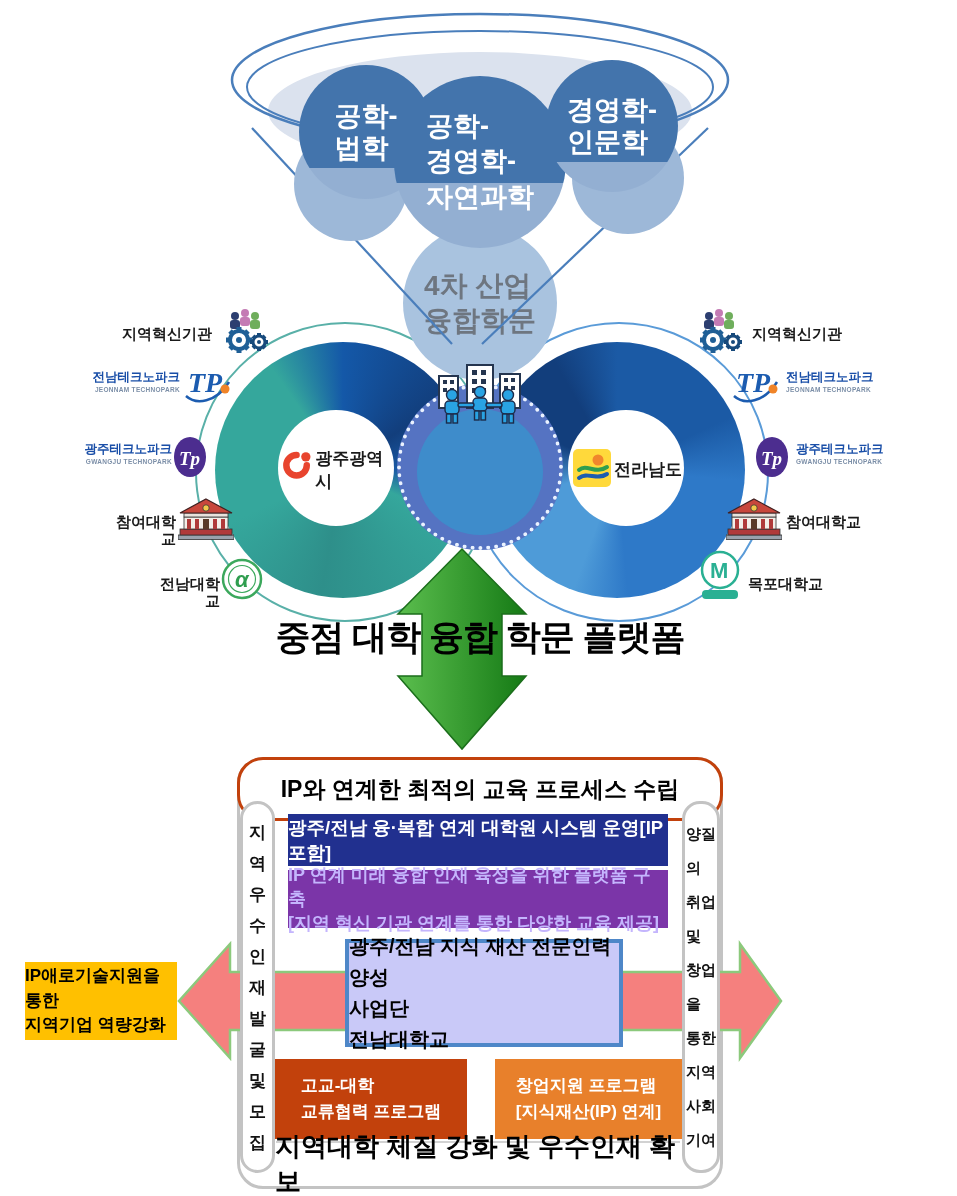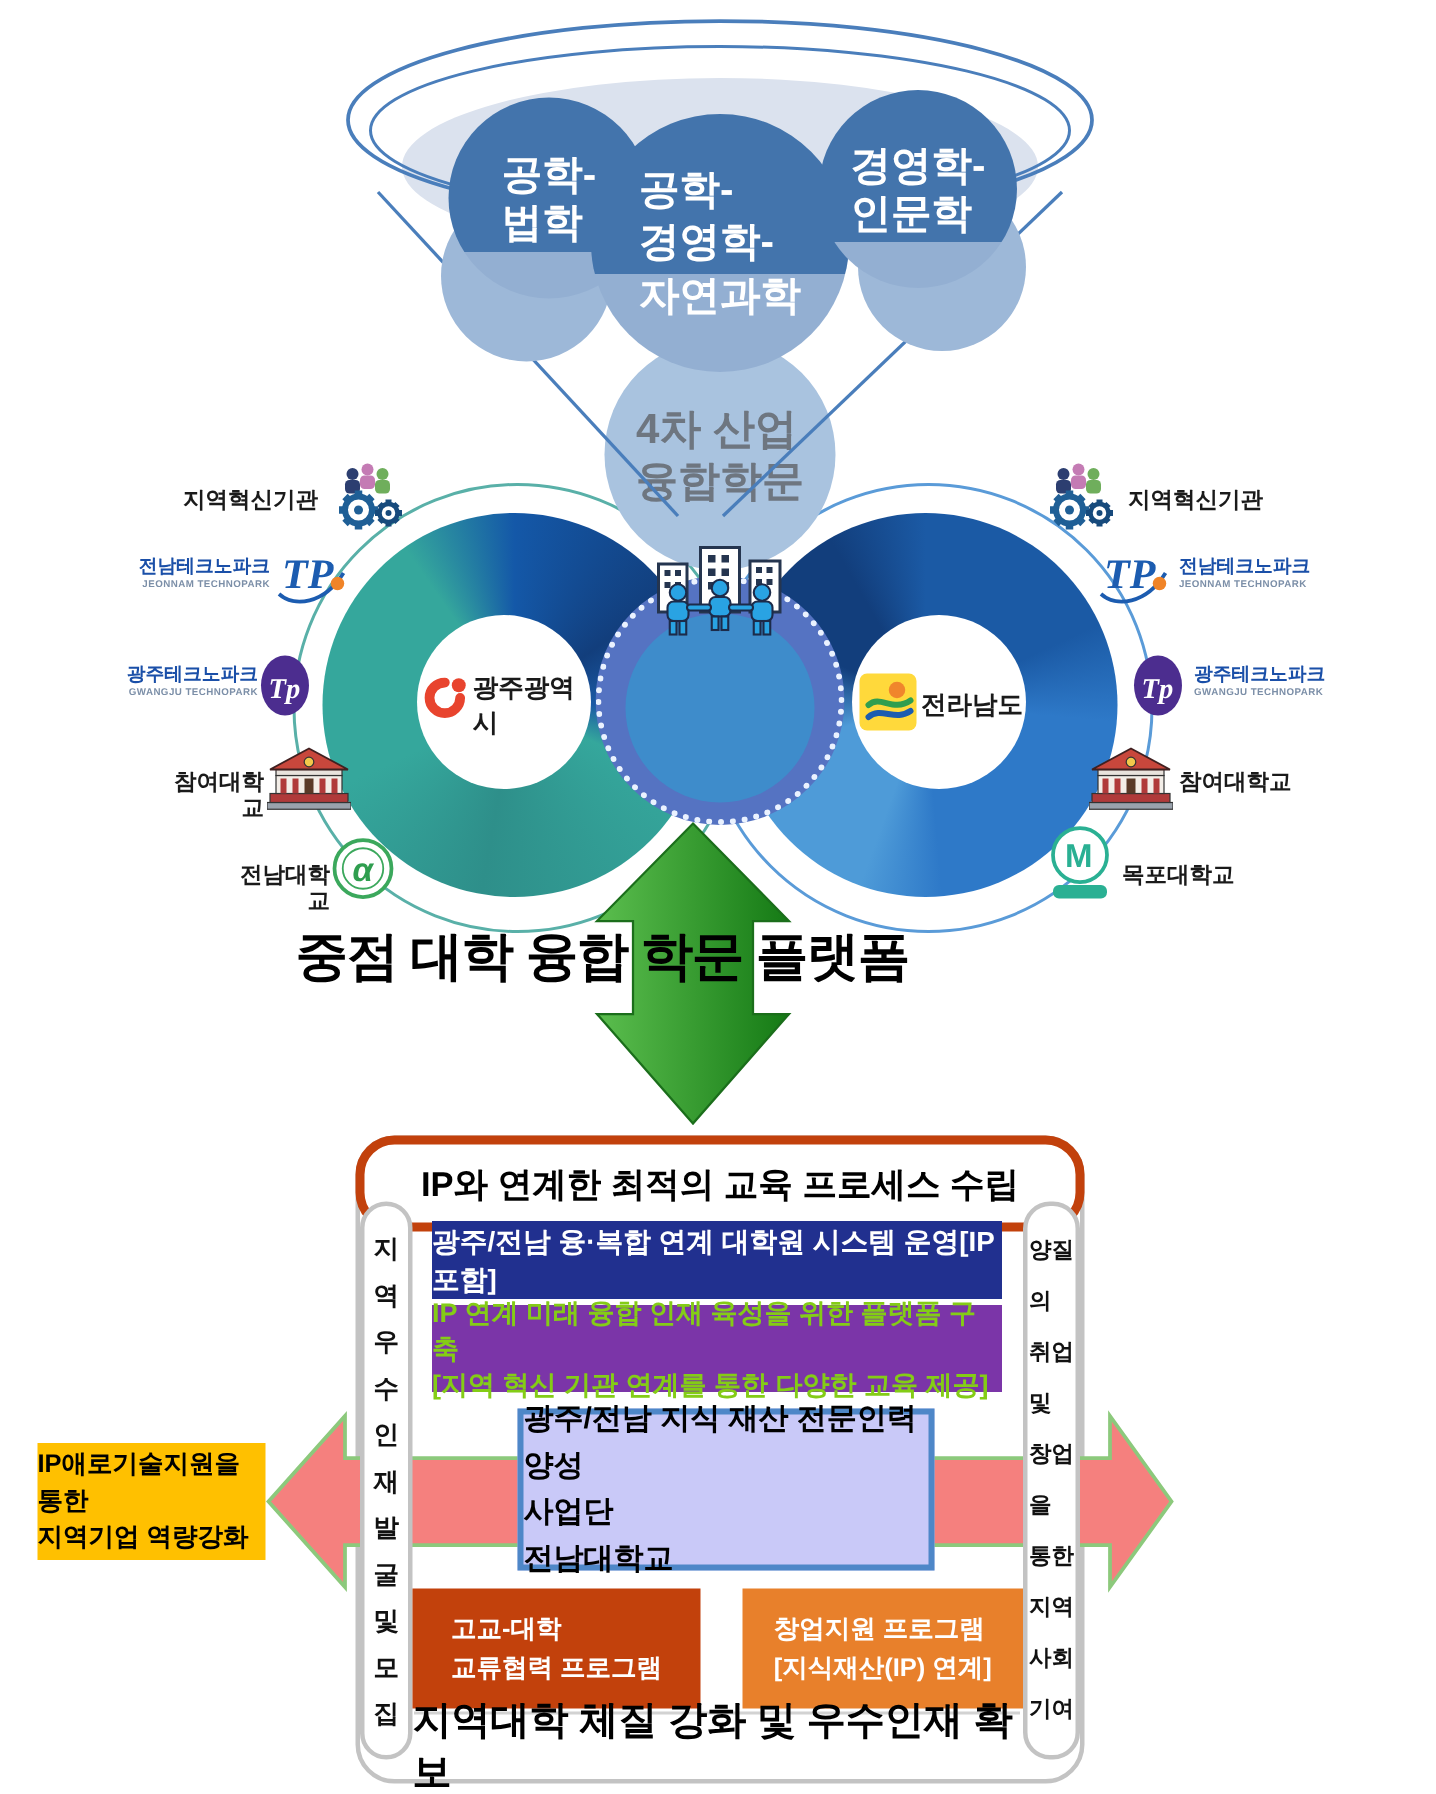--- a/index.html
+++ b/index.html
@@ -259,24 +259,24 @@
   <svg class="abs" style="left:0;top:0;" width="957" height="760">
     <defs>
       <linearGradient id="ggrad" x1="0" y1="0" x2="1" y2="0">
         <stop offset="0" stop-color="#5BBE4E"></stop>
           <stop offset="1" stop-color="#157A15"></stop>
       </linearGradient>
     </defs>
     <polygon points="462,549 526,614 502,614 502,676 526,676 462,749 398,676 422,676 422,614 398,614" fill="url(#ggrad)" stroke="#1B6E1B" stroke-width="1.5"></polygon>
   </svg>
 
-  <div class="abs heading" style="left:197px;top:614px;width:566px;font-size:35px;letter-spacing:-1px;">중점 대학 융합 학문 플랫폼</div>
+  <div class="abs heading" style="left:197px;top:614px;width:566px;text-align:center;font-size:35px;letter-spacing:-1px;">중점 대학 융합 학문 플랫폼</div>
 
   <div class="abs" style="left:237px;top:757px;width:486px;height:432px;border:3px solid #C3C3C3;border-radius:26px;background:#fff;box-sizing:border-box;"></div>
-  <div class="abs pbox" style="left:237px;top:757px;width:486px;height:64px;border:6px solid #c2410c;border-radius:26px;background:#fff;box-sizing:border-box;
+  <div class="abs pbox" style="left:237px;top:757px;width:486px;height:64px;border:3px solid #c2410c;border-radius:26px;background:#fff;box-sizing:border-box;
               font-size:23px;color:#000;">
       <span>IP와 연계한 최적의 교육 프로세스 수립</span>
     </div>
 
   <svg class="abs" style="left:0;top:920px;" width="957" height="160">
     <g fill="#F5807E" stroke="#8CC97C" stroke-width="2.5">
       <polygon points="347,52 230,52 230,24 179,81 230,138 230,110 347,110"></polygon>
       <polygon points="618,52 740,52 740,24 781,81 740,138 740,110 618,110"></polygon>
     </g>
   </svg>
@@ -303,21 +303,21 @@
 을
 통한
 지역
 사회
 기여</span></div>
 
   <div class="abs pbox" style="left:288px;top:814px;width:380px;height:52px;background:#21308F;color:#fff;font-size:18.5px;">
       <span>광주/전남 융·복합 연계 대학원 시스템 운영[IP 포함]</span>
     </div>
 
-  <div class="abs pbox ml" style="left:288px;top:870px;width:380px;height:58px;background:#7B35A8;color:#84cc16;font-size:18px;line-height:1.35;"><span class="ml">IP 연계 미래 융합 인재 육성을 위한 플랫폼 구축
+  <div class="abs pbox ml" style="left:288px;top:870px;width:380px;height:58px;background:#7B35A8;color:#c4b5fd;font-size:18px;line-height:1.35;"><span class="ml">IP 연계 미래 융합 인재 육성을 위한 플랫폼 구축
 [지역 혁신 기관 연계를 통한 다양한 교육 제공]</span></div>
 
   <div class="abs pbox ml" style="left:345px;top:939px;width:278px;height:108px;background:#C9C9F8;border:4px solid #4E87C8;box-sizing:border-box;
               color:#000;font-size:20px;line-height:1.55;"><span class="ml">광주/전남 지식 재산 전문인력 양성
 사업단
 전남대학교</span></div>
 
   <div class="abs pbox ml" style="left:275px;top:1059px;width:192px;height:80px;background:#c2410c;color:#fff;font-size:17px;line-height:1.55;"><span class="ml">고교-대학
 교류협력 프로그램</span></div>
 

